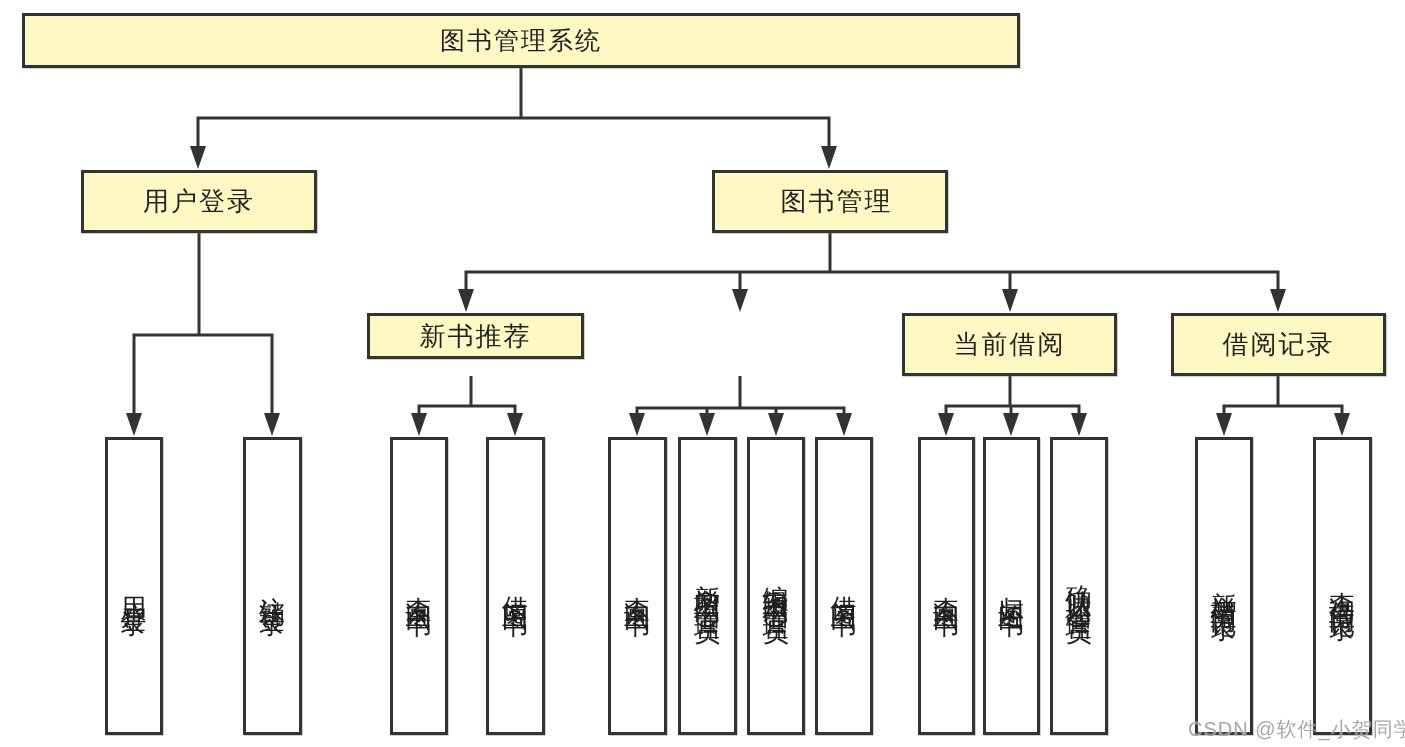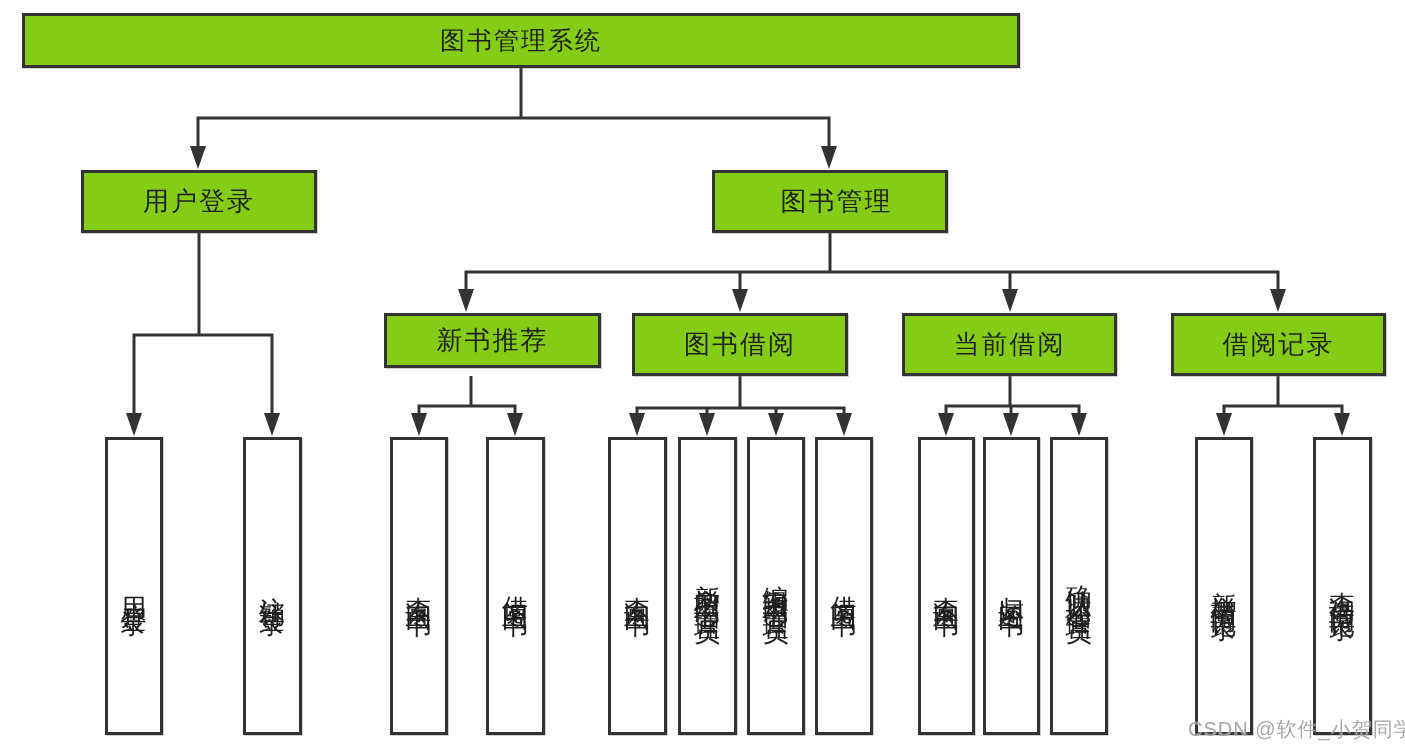--- a/index.html
+++ b/index.html
@@ -15,21 +15,21 @@
   #wires {
     position: absolute;
     left: 0; top: 0;
     width: 1405px; height: 747px;
     z-index: 1;
   }
   .hbox {
     position: absolute;
     box-sizing: border-box;
     border: 3px solid #333333;
-    background: #84cc16;
+    background: #fef9c3;
     display: flex;
     align-items: center;
     justify-content: center;
     font-size: 26px;
     letter-spacing: 2px;
     z-index: 2;
     box-shadow: 1px 1px 0 rgba(120,120,120,0.35);
     text-align: right;
   }
   .hbox.root { font-size: 25px; }
@@ -126,22 +126,21 @@
       <polygon points="1216,413 1232,413 1224,436"></polygon>
       <polygon points="1334,413 1350,413 1342,436"></polygon>
     </g>
   </svg>
 
   <div class="hbox root" style="left:22px; top:13px; width:998px; height:55px;">图书管理系统</div>
 
   <div class="hbox" style="left:81px; top:170px; width:236px; height:63px;">用户登录</div>
   <div class="hbox" style="left:712px; top:170px; width:236px; height:63px;padding-left:13px;">图书管理</div>
 
-  <div class="hbox" style="left:384px; top:313px; width:217px; height:55px;">新书推荐</div>
-  <div class="hbox" style="left:632px; top:313px; width:216px; height:63px;">图书借阅</div>
+  <div class="hbox" style="left:367px; top:313px; width:217px; height:46px;">新书推荐</div>
   <div class="hbox" style="left:1171px; top:313px; width:215px; height:63px;">借阅记录</div>
   <div class="hbox" style="left:902px; top:313px; width:215px; height:63px;">当前借阅</div>
 
   <div class="vbox" style="left:105px; width:58px;">用户登录</div>
   <div class="vbox" style="left:243px; width:59px;">注销登录</div>
 
   <div class="vbox" style="left:390px; width:58px;">查询图书</div>
   <div class="vbox" style="left:486px; width:59px;">借阅图书</div>
 
   <div class="vbox" style="left:608px; width:59px;">查询图书</div>

